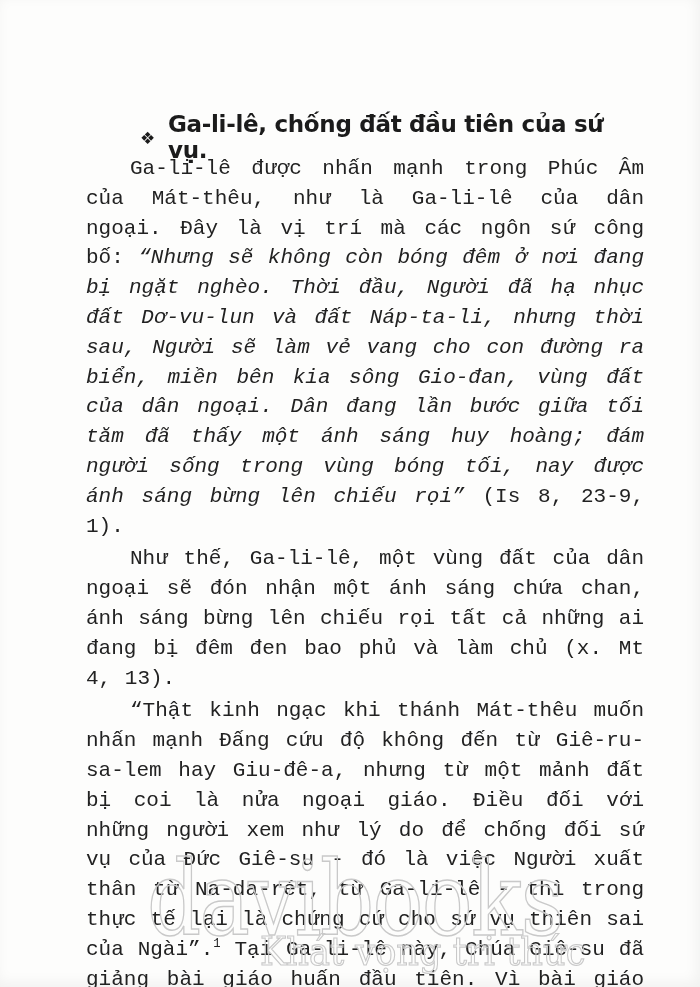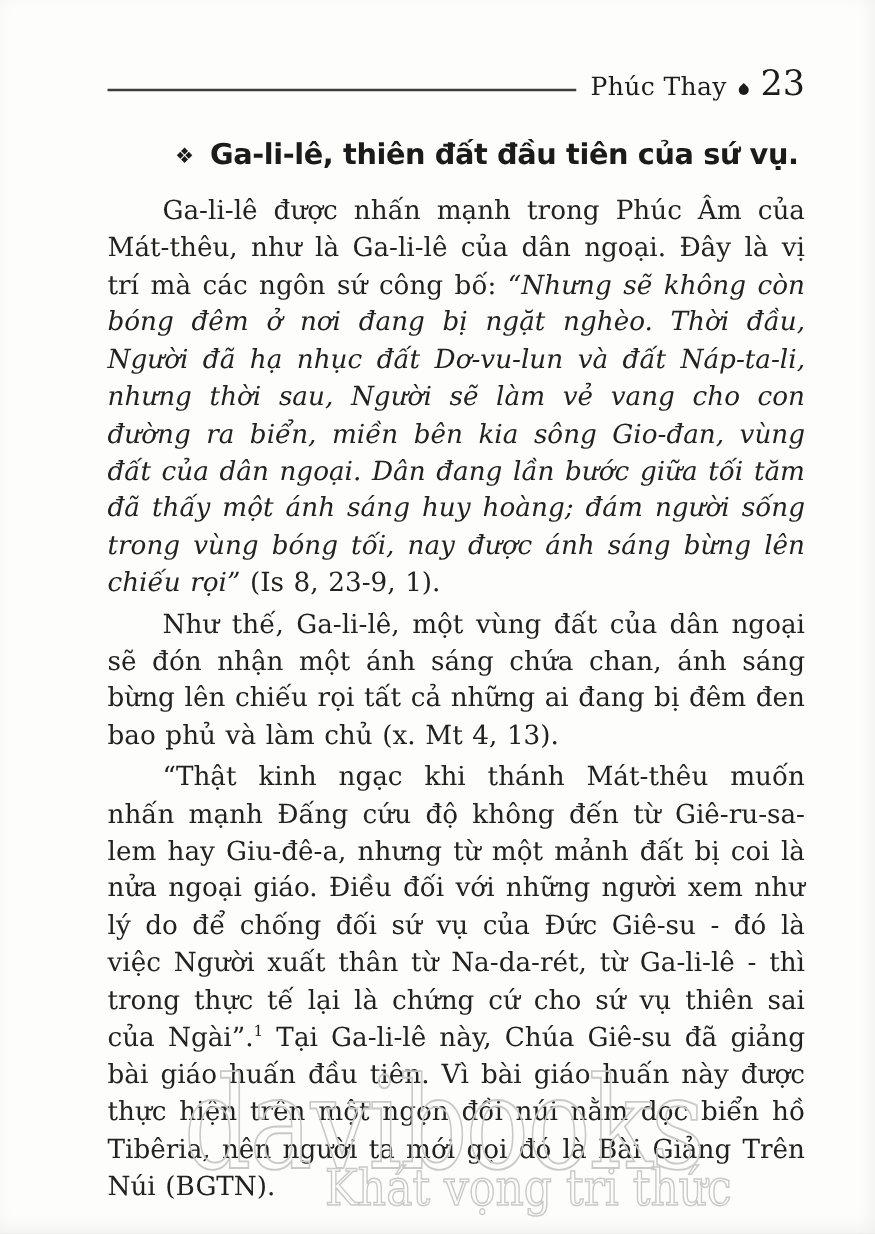--- a/index.html
+++ b/index.html
@@ -74,20 +74,21 @@
     width: 558px;
     font-size: 21px;
     line-height: 29.8px;
     text-align: justify;
     color: #222222;
     word-spacing: 1px;
   }
   .body-text p {
     margin: 0 0 3px 0;
     text-indent: 44px;
+    font-family: Liberation Mono, monospace;
   }
   .q { font-style: italic; }
   sup.footnote {
     font-size: 0.58em;
     line-height: 0;
     vertical-align: super;
   }
 
   
   .watermark {
@@ -112,30 +113,24 @@
     transform: scaleX(0.88);
     transform-origin: left top;
     -webkit-text-stroke: 1.2px #c9c9c9;
   }
 </style>
 </head>
 <body>
 
 <div class="page">
 
-  <div class="running-header">
-    <span class="header-rule"></span>
-    <span class="running-title">Phúc Thay</span>
-    <span class="drop-icon"></span>
-    <span class="page-number">23</span>
-  </div>
 
   <div class="section-heading">
     <span class="heading-bullet">❖</span>
-    <span>Ga-li-lê, thiên đất đầu tiên của sứ vụ.</span>
+    <span>Ga-li-lê, chống đất đầu tiên của sứ vụ.</span>
   </div>
 
   <div class="body-text">
 
     <p><span>Ga-li-lê được nhấn mạnh trong Phúc Âm của Mát-thêu, như là Ga-li-lê của dân ngoại. Đây là vị trí mà các ngôn sứ công bố: </span><span class="q">“Nhưng sẽ không còn bóng đêm ở nơi đang bị ngặt nghèo. Thời đầu, Người đã hạ nhục đất Dơ-vu-lun và đất Náp-ta-li, nhưng thời sau, Người sẽ làm vẻ vang cho con đường ra biển, miền bên kia sông Gio-đan, vùng đất của dân ngoại. Dân đang lần bước giữa tối tăm đã thấy một ánh sáng huy hoàng; đám người sống trong vùng bóng tối, nay được ánh sáng bừng lên chiếu rọi”</span><span> (Is 8, 23-9, 1).</span></p>
 
     <p><span>Như thế, Ga-li-lê, một vùng đất của dân ngoại sẽ đón nhận một ánh sáng chứa chan, ánh sáng bừng lên chiếu rọi tất cả những ai đang bị đêm đen bao phủ và làm chủ (x. Mt 4, 13).</span></p>
 
     <p><span>“Thật kinh ngạc khi thánh Mát-thêu muốn nhấn mạnh Đấng cứu độ không đến từ Giê-ru-sa-lem hay Giu-đê-a, nhưng từ một mảnh đất bị coi là nửa ngoại giáo. Điều đối với những người xem như lý do để chống đối sứ vụ của Đức Giê-su - đó là việc Người xuất thân từ Na-da-rét, từ Ga-li-lê - thì trong thực tế lại là chứng cứ cho sứ vụ thiên sai của Ngài”.</span><sup class="footnote">1</sup><span> Tại Ga-li-lê này, Chúa Giê-su đã giảng bài giáo huấn đầu tiên. Vì bài giáo huấn này được thực hiện trên một ngọn đồi núi nằm dọc biển hồ Tibêria, nên người ta mới gọi đó là Bài Giảng Trên Núi (BGTN).</span></p>
 

